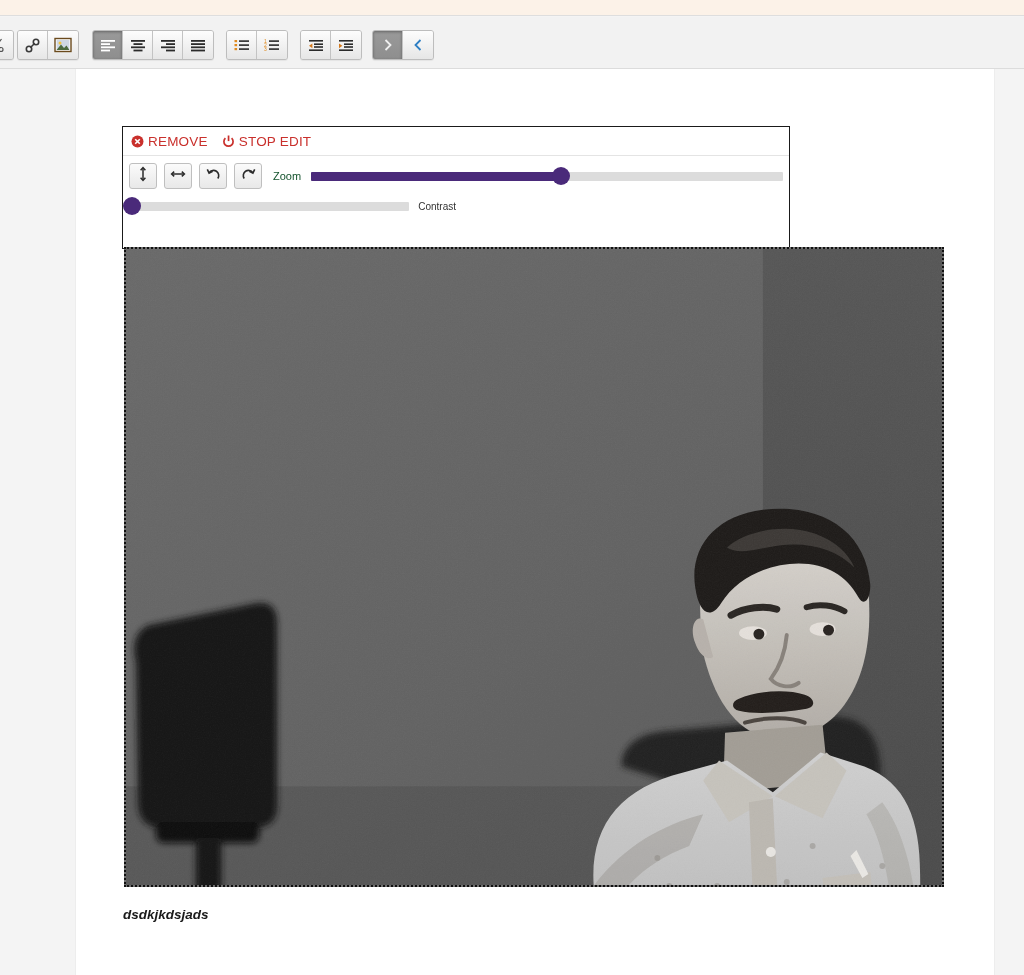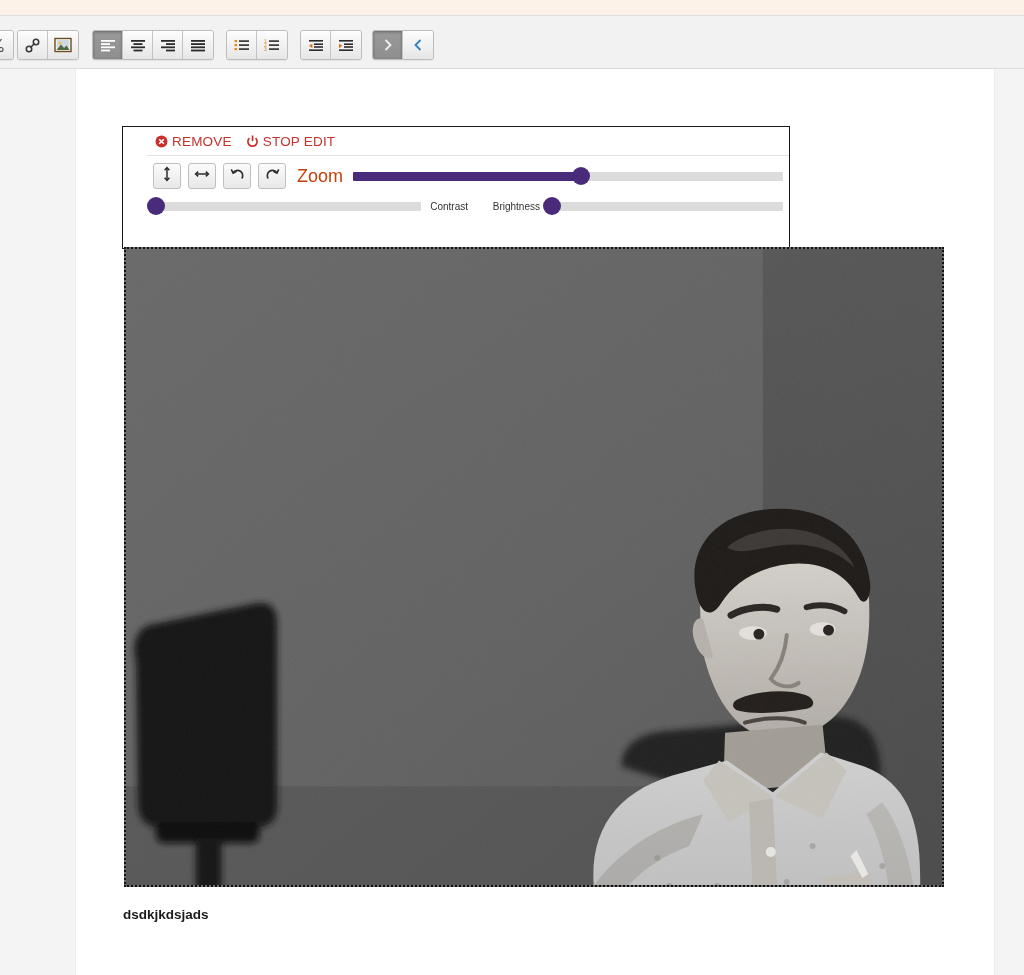--- a/index.html
+++ b/index.html
@@ -72,21 +72,20 @@
     border-left: 1px solid #ededed;
     border-right: 1px solid #ededed;
   }
 
   
   .edit-panel {
     position: absolute; left: 46px; top: 57px;
     width: 668px;
     background: #ffffff;
     border: 1px solid #1a1a1a;
-    padding-left: 24px;
   }
   .panel-head {
     height: 29px;
     display: flex; align-items: center;
     padding-left: 8px;
     border-bottom: 1px solid #e4e4e4;
   }
   .panel-action {
     display: flex; align-items: center;
     color: #c9302c;
@@ -109,21 +108,21 @@
     width: 28px; height: 26px;
     margin-right: 7px;
     display: flex; align-items: center; justify-content: center;
     background: linear-gradient(180deg,#fbfbfb 0%,#e8e8e8 100%);
     border: 1px solid #bfbfbf;
     border-radius: 3px;
     cursor: pointer;
     color: #2b2b2b;
   }
   .zoom-label {
-    font-size: 18px; color: #c2410c;
+    font-size: 11px; color: #14532d;
     margin: 0 10px 0 4px;
   }
 
   
   .slider {
     position: relative;
     height: 9px;
     background: #dcdcdc;
     border-radius: 1px;
     flex: 1;
@@ -166,20 +165,21 @@
     border: 2px dotted #111;
     background: #6f6f6f;
     overflow: hidden;
   }
   .photo { position: absolute; inset: 0; }
 
   .caption {
     position: absolute; left: 47px; top: 838px;
     font-size: 13.5px; color: #1a1a1a;
     font-weight: 600;
+    font-style: italic;
   }
 </style>
 </head>
 <body>
 
 <div class="top-strip"></div>
 
 <div class="toolbar">
 
   <div class="tb-group" id="grp-cut">
@@ -433,26 +433,20 @@
           </div>
         </div>
 
         <div class="row-pair">
           <div class="half left">
             <div class="slider">
               <div class="thumb" style="left:3px"></div>
             </div>
             <span class="ctl-label">Contrast</span>
           </div>
-          <div class="half right">
-            <span class="ctl-label">Brightness</span>
-            <div class="slider">
-              <div class="thumb" style="left:3px"></div>
-            </div>
-          </div>
         </div>
 
         <div class="row-pair">
         </div>
 
       </div>
     </div>
 
     <div class="img-wrap">
       <svg class="photo" viewBox="0 0 820 640" preserveAspectRatio="none">

